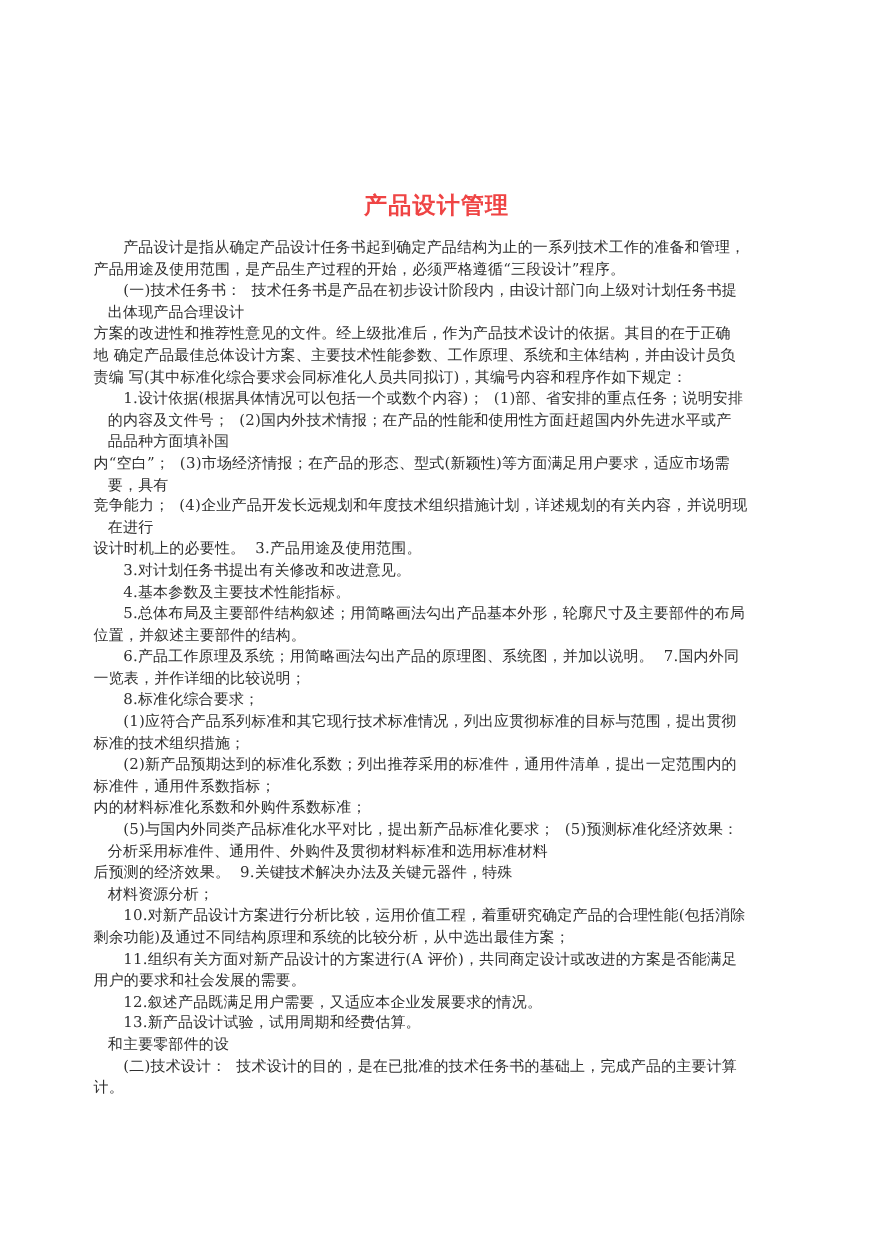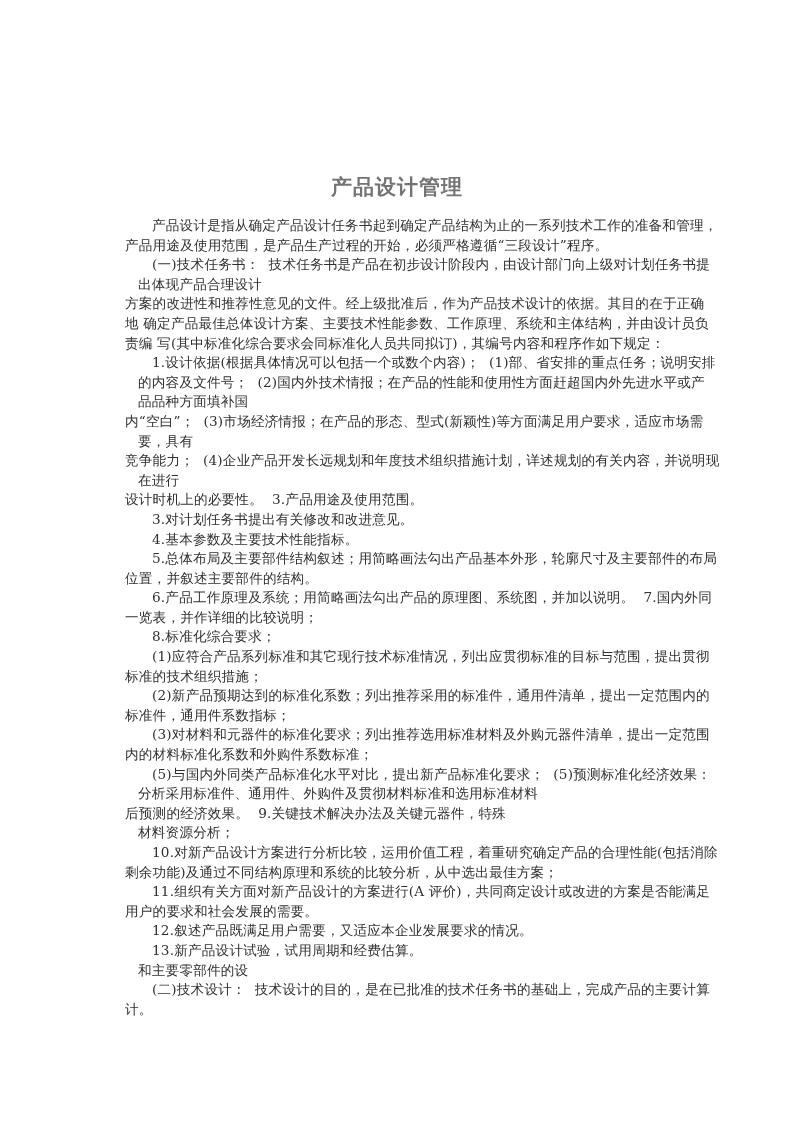--- a/index.html
+++ b/index.html
@@ -43,32 +43,31 @@
     width: 628px;
   }
   .ln {
     display: block;
     font-size: 13.6px;
     line-height: 19.6px;
     white-space: pre;
     color: #2f2f2f;
     letter-spacing: 0.2px;
     font-family: "DejaVu Serif", "Liberation Serif", serif;
-    margin-left: 40px;
   }
   .ln.i1 { text-indent: 13px; }
   .ln.i2 { text-indent: 27px; }
   .ln.i0 { text-indent: 0; }
 </style>
 </head>
 <body>
 
 <div class="page" style="background: rgb(255, 255, 255);">
 
-  <h1 class="doc-title" style="color: #737373;">产品设计管理</h1>
+  <h1 class="doc-title" style="color: #ef4444;">产品设计管理</h1>
 
   <div class="body-block" style="color: rgb(47, 47, 47);">
       <span class="ln i2">产品设计是指从确定产品设计任务书起到确定产品结构为止的一系列技术工作的准备和管理，</span>
       <span class="ln i0">产品用途及使用范围，是产品生产过程的开始，必须严格遵循“三段设计”程序。</span>
       <span class="ln i2">(一)技术任务书：  技术任务书是产品在初步设计阶段内，由设计部门向上级对计划任务书提</span>
       <span class="ln i1">出体现产品合理设计</span>
       <span class="ln i0">方案的改进性和推荐性意见的文件。经上级批准后，作为产品技术设计的依据。其目的在于正确</span>
       <span class="ln i0">地 确定产品最佳总体设计方案、主要技术性能参数、工作原理、系统和主体结构，并由设计员负</span>
       <span class="ln i0">责编 写(其中标准化综合要求会同标准化人员共同拟订)，其编号内容和程序作如下规定：</span>
       <span class="ln i2">1.设计依据(根据具体情况可以包括一个或数个内容)；  (1)部、省安排的重点任务；说明安排</span>
@@ -83,21 +82,20 @@
       <span class="ln i2">4.基本参数及主要技术性能指标。</span>
       <span class="ln i2">5.总体布局及主要部件结构叙述；用简略画法勾出产品基本外形，轮廓尺寸及主要部件的布局</span>
       <span class="ln i0">位置，并叙述主要部件的结构。</span>
       <span class="ln i2">6.产品工作原理及系统；用简略画法勾出产品的原理图、系统图，并加以说明。  7.国内外同</span>
       <span class="ln i0">一览表，并作详细的比较说明；</span>
       <span class="ln i2">8.标准化综合要求；</span>
       <span class="ln i2">(1)应符合产品系列标准和其它现行技术标准情况，列出应贯彻标准的目标与范围，提出贯彻</span>
       <span class="ln i0">标准的技术组织措施；</span>
       <span class="ln i2">(2)新产品预期达到的标准化系数；列出推荐采用的标准件，通用件清单，提出一定范围内的</span>
       <span class="ln i0">标准件，通用件系数指标；</span>
-      <span class="ln i2">(3)对材料和元器件的标准化要求；列出推荐选用标准材料及外购元器件清单，提出一定范围</span>
       <span class="ln i0">内的材料标准化系数和外购件系数标准；</span>
       <span class="ln i2">(5)与国内外同类产品标准化水平对比，提出新产品标准化要求；  (5)预测标准化经济效果：</span>
       <span class="ln i1">分析采用标准件、通用件、外购件及贯彻材料标准和选用标准材料</span>
       <span class="ln i0">后预测的经济效果。  9.关键技术解决办法及关键元器件，特殊</span>
       <span class="ln i1">材料资源分析；</span>
       <span class="ln i2">10.对新产品设计方案进行分析比较，运用价值工程，着重研究确定产品的合理性能(包括消除</span>
       <span class="ln i0">剩余功能)及通过不同结构原理和系统的比较分析，从中选出最佳方案；</span>
       <span class="ln i2">11.组织有关方面对新产品设计的方案进行(A 评价)，共同商定设计或改进的方案是否能满足</span>
       <span class="ln i0">用户的要求和社会发展的需要。</span>
       <span class="ln i2">12.叙述产品既满足用户需要，又适应本企业发展要求的情况。</span>

